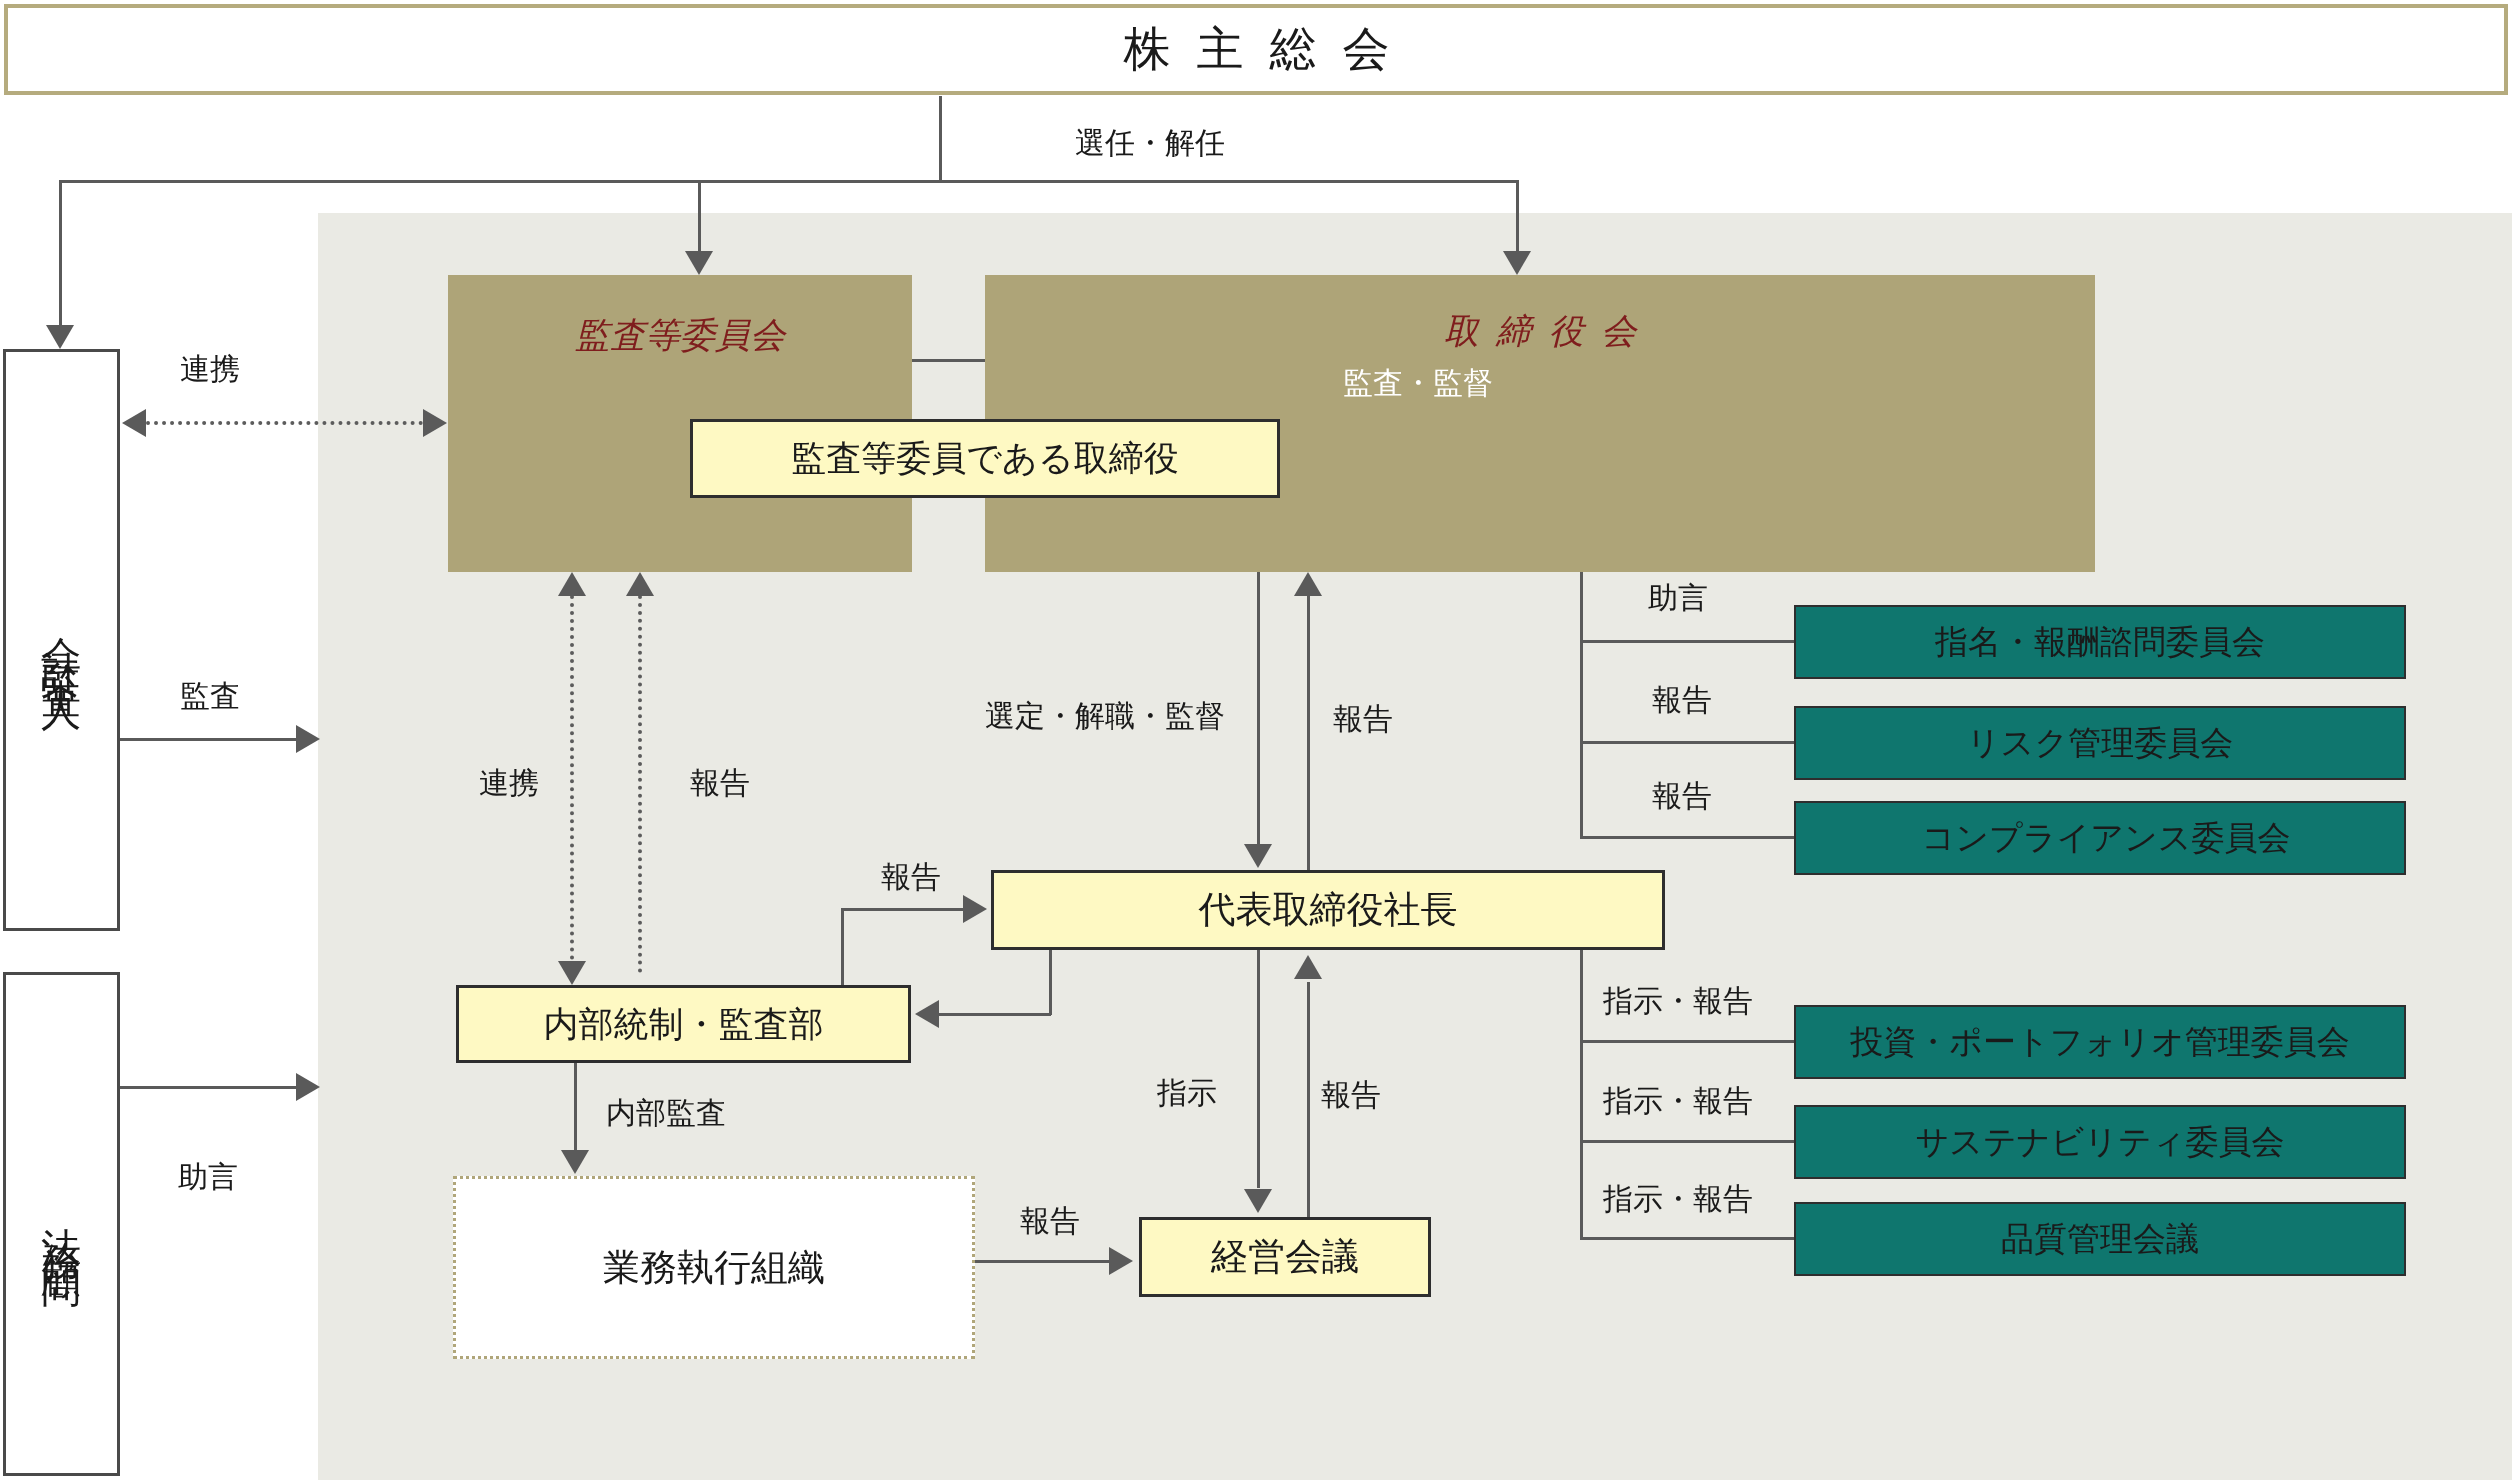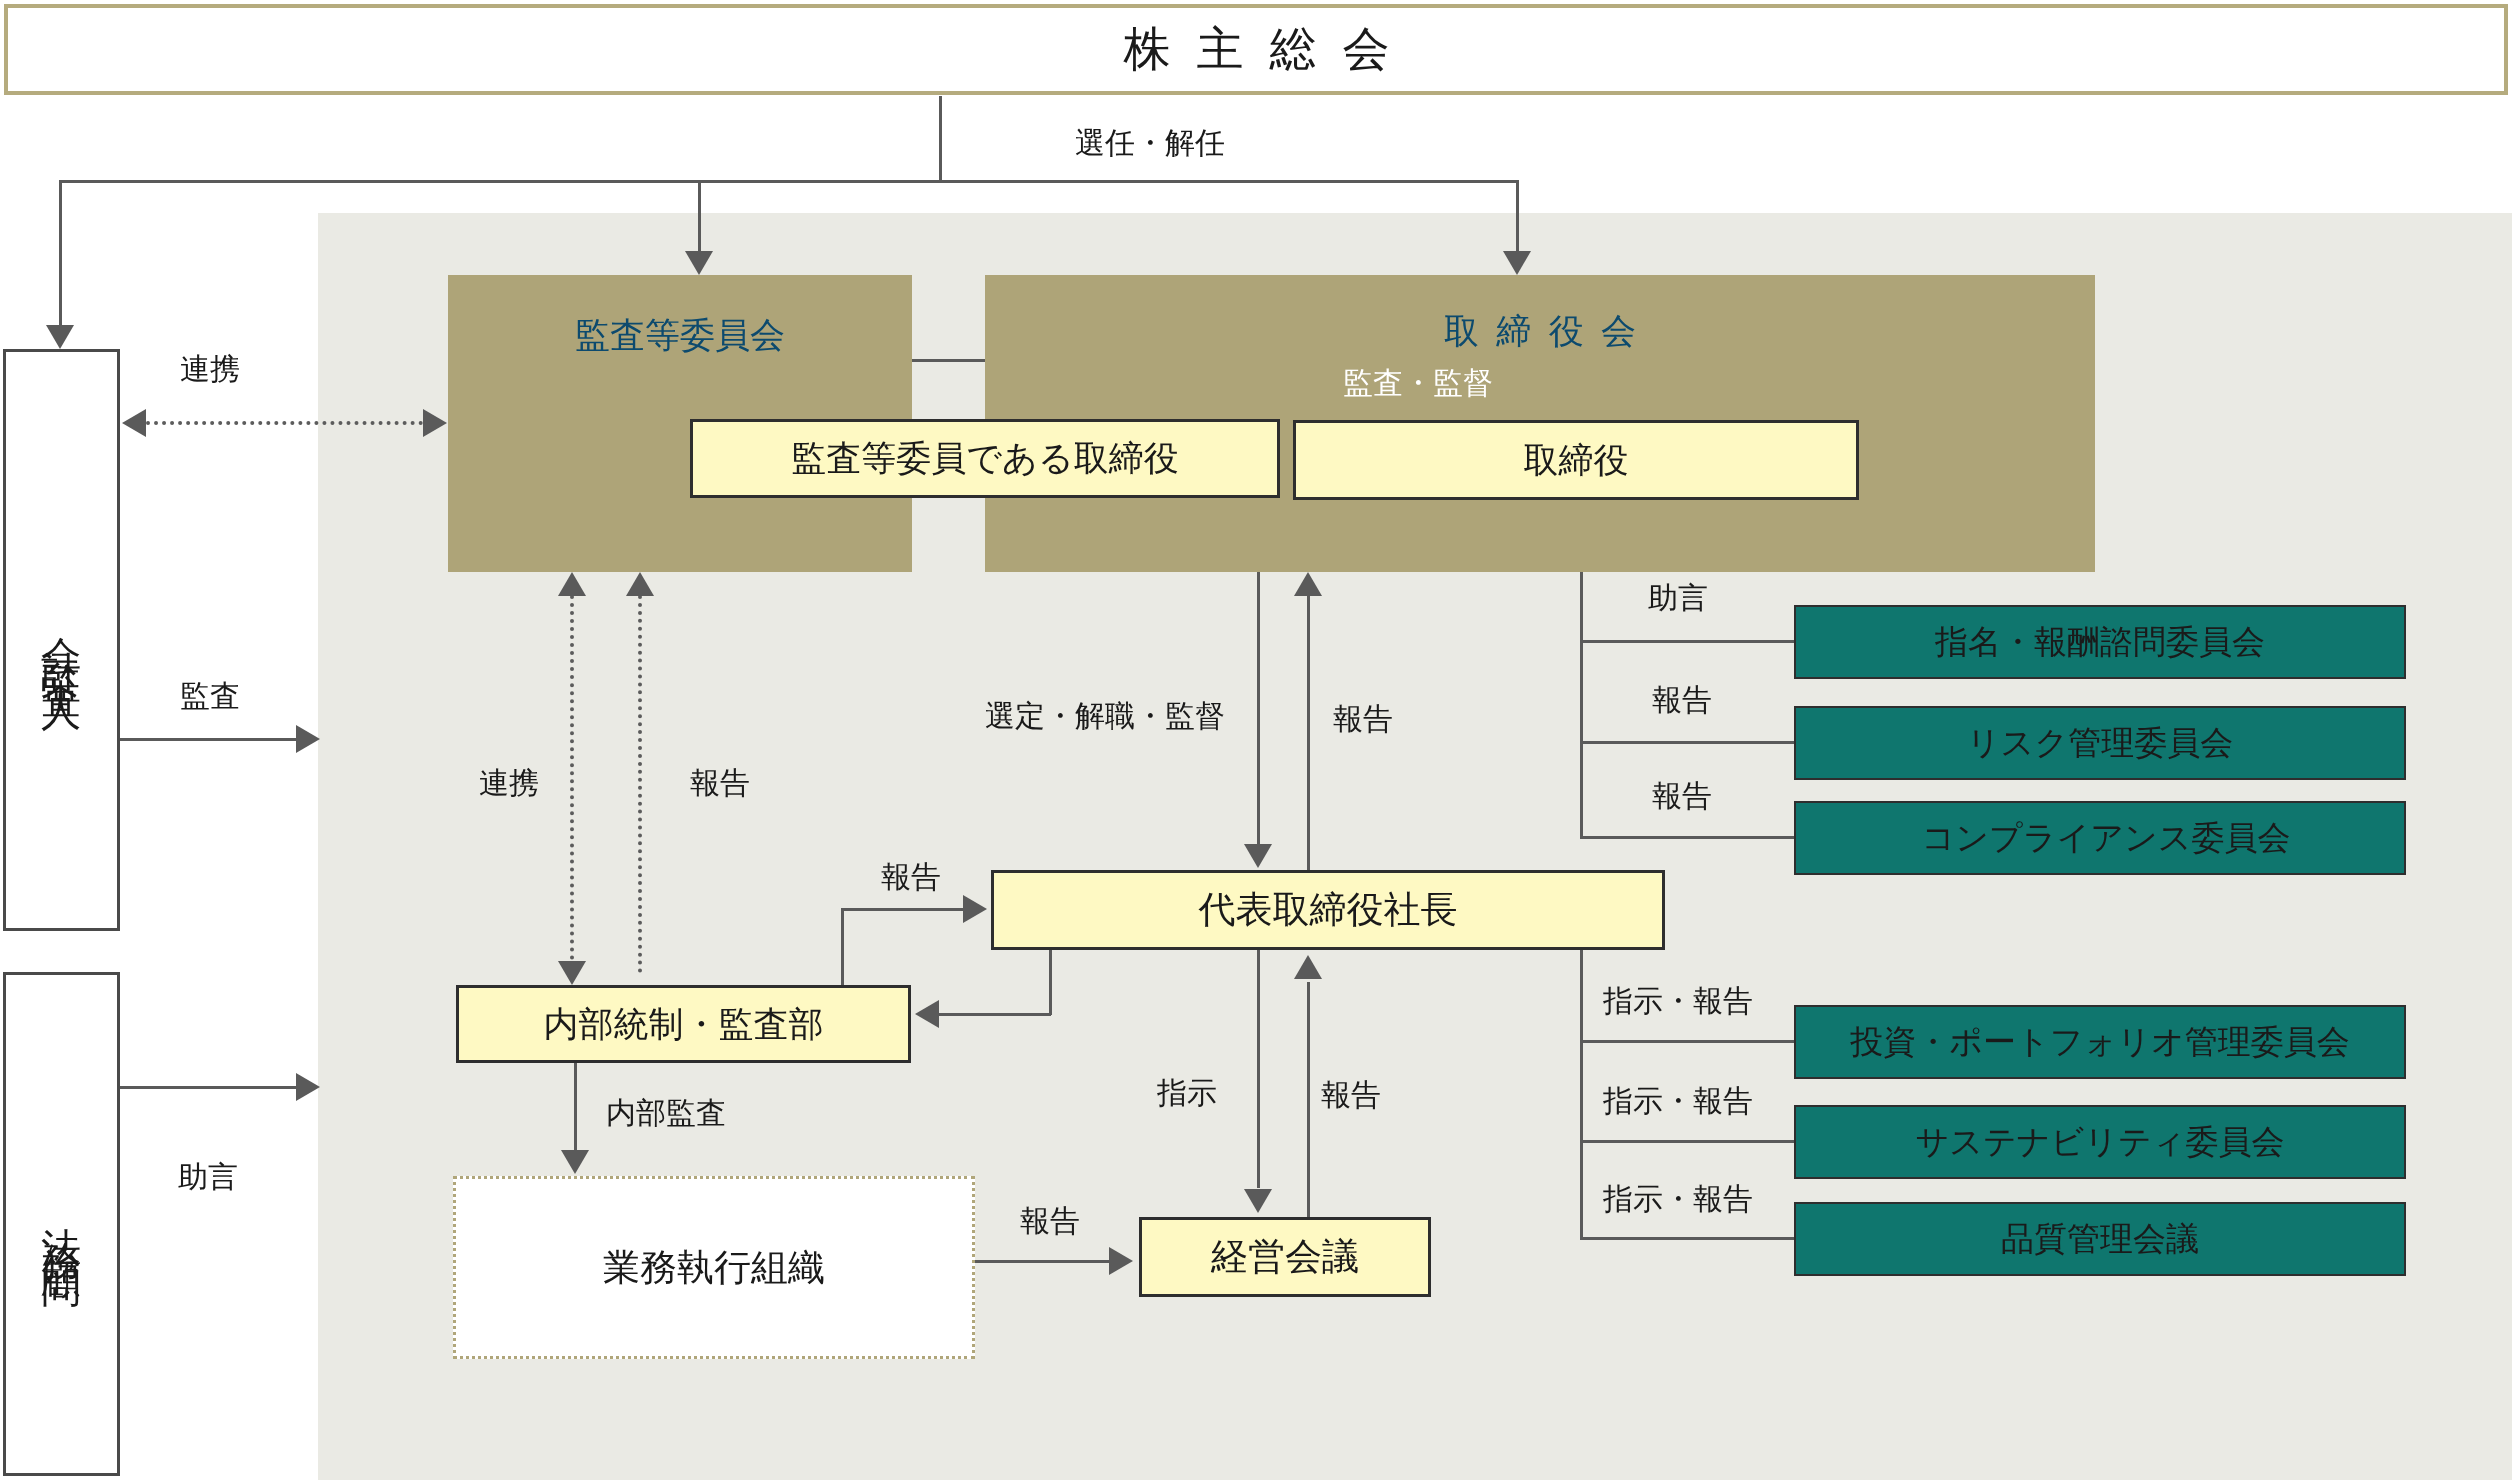--- a/index.html
+++ b/index.html
@@ -14,21 +14,21 @@
   .dot-v{position:absolute;width:0;border-left:4.4px dotted #5c5c5c;}
   .tri{position:absolute;width:0;height:0;}
   .tri.down{border-left:14px solid transparent;border-right:14px solid transparent;border-top:24px solid #5a5a5a;}
   .tri.up{border-left:14px solid transparent;border-right:14px solid transparent;border-bottom:24px solid #5a5a5a;}
   .tri.right{border-top:14px solid transparent;border-bottom:14px solid transparent;border-left:24px solid #5a5a5a;}
   .tri.left{border-top:14px solid transparent;border-bottom:14px solid transparent;border-right:24px solid #5a5a5a;}
   .box{position:absolute;box-sizing:border-box;display:flex;align-items:center;justify-content:center;text-align:center;}
   .wbox{background:#fef9c3;border:3.5px solid #2e2e2e;font-size:35px;}
   .cbox{background:#0f766e;border:2.6px solid #2e2e2e;font-size:33px;}
   .tanbox{background:#aea478;}
-  .tan-title{position:absolute;left:0;right:0;text-align:center;color:#0c4a6e;font-size:35px;white-space:nowrap;}
+  .tan-title{position:absolute;left:0;right:0;text-align:center;color:#7f1d1d;font-size:35px;white-space:nowrap;font-style:italic;}
   .sidebox{background:#ffffff;border:3.5px solid #4a4a4a;}
   .vtext{writing-mode:vertical-rl;text-orientation:upright;font-size:40px;letter-spacing:14px;}
   .lbl{position:absolute;font-size:30px;line-height:1.1;white-space:nowrap;color:#1a1a1a;}
   .lbl.white{color:#ffffff;font-size:30px;}
   .titlebox{position:absolute;box-sizing:border-box;background:#ffffff;border:4.4px solid #b5ab7e;
     display:flex;align-items:center;justify-content:center;font-size:47px;letter-spacing:26px;padding-left:26px;}
 </style>
 </head>
 <body>
 
@@ -103,23 +103,20 @@
   <div class="abs tanbox" style="left:448px;top:275px;width:464px;height:297px;">
     <div class="tan-title" style="top:37px;">監査等委員会</div>
   </div>
   <div class="abs tanbox" style="left:985px;top:275px;width:1110px;height:297px;">
     <div class="tan-title" style="top:33px;letter-spacing:17.4px;padding-left:17.4px;">取締役会</div>
   </div>
 
   <div class="box wbox" style="left:690px;top:419px;width:590px;height:79px;">
     <span>監査等委員である取締役</span>
   </div>
-  <div class="box wbox" style="left:1293px;top:420px;width:566px;height:80px;">
-    <span>取締役</span>
-  </div>
 
   <div class="box sidebox" style="left:2.6px;top:349px;width:117px;height:582px;">
     <span class="vtext">会計監査人</span>
   </div>
   <div class="box sidebox" style="left:2.6px;top:972px;width:117px;height:504px;">
     <span class="vtext">法務顧問</span>
   </div>
 
   <div class="box wbox" style="left:991px;top:870px;width:674px;height:80px;font-size:37px;">
     <span>代表取締役社長</span>

